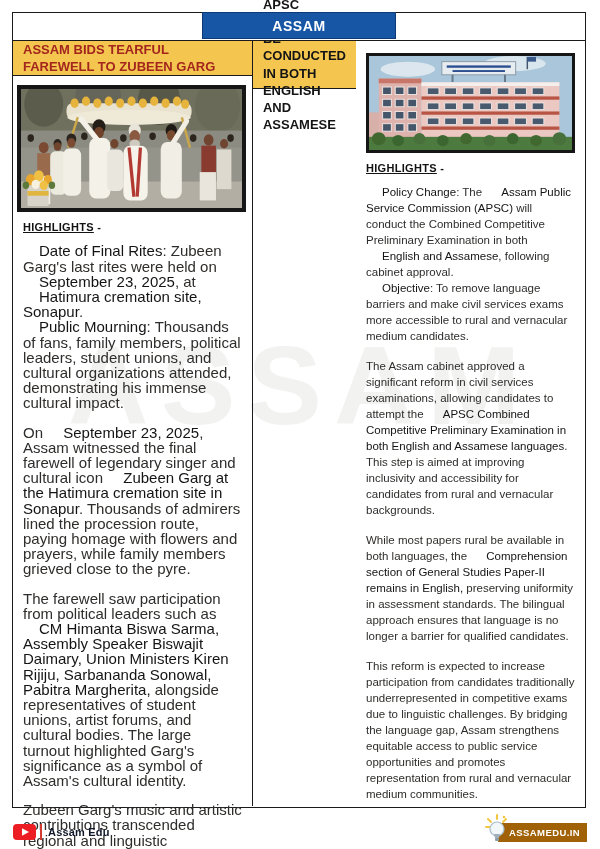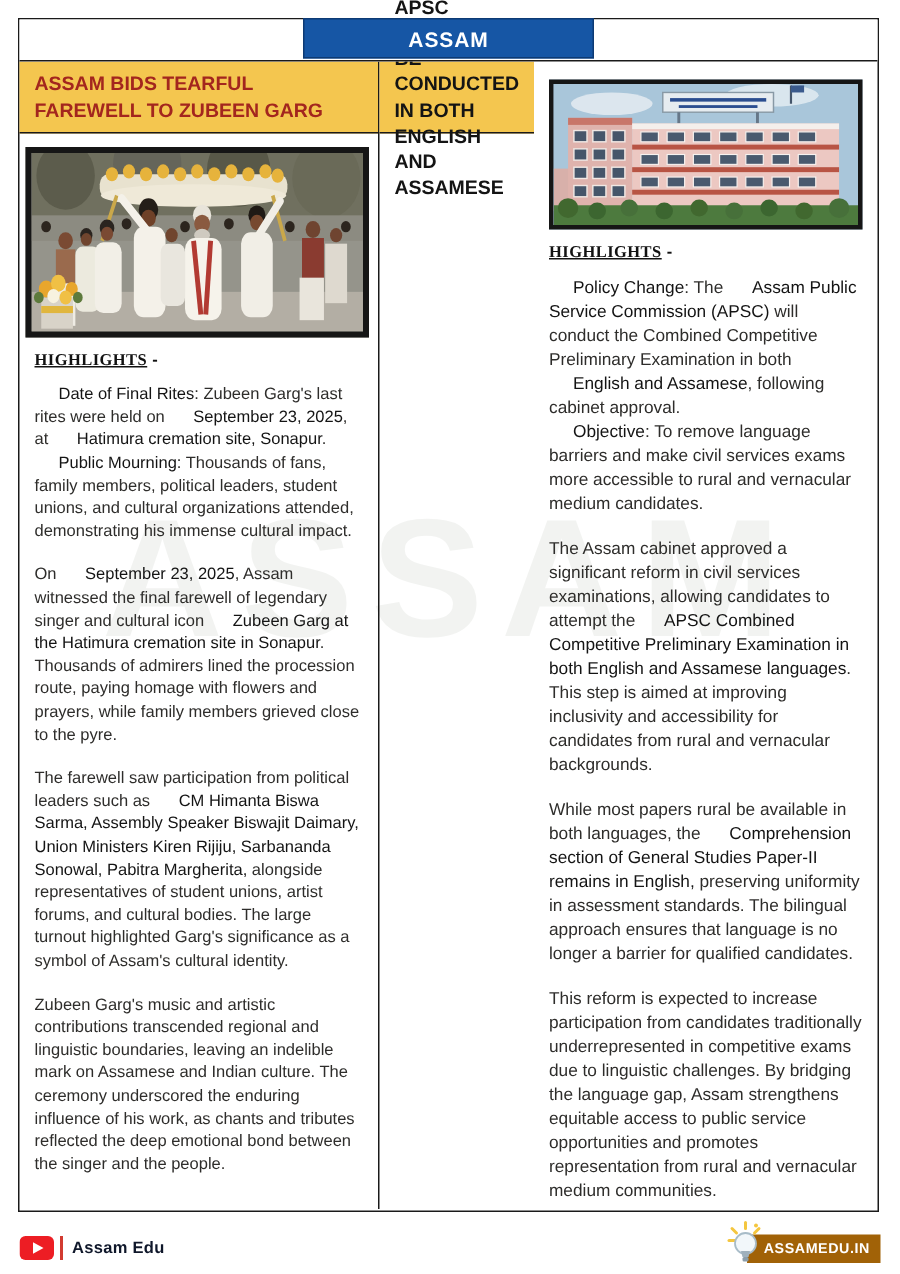--- a/index.html
+++ b/index.html
@@ -41,23 +41,23 @@
   .photo-left {
     margin:9px -4px 9px -6px; height:127px; border:4px solid #161616; box-sizing:border-box;
     background:#8d8d84; overflow:hidden;
   }
   .photo-right {
     margin:12px 0 9px 0; width:209px; height:100px; border:3px solid #161616; box-sizing:border-box;
     background:#a9c6da; overflow:hidden;
   }
   .photo-left svg, .photo-right svg { display:block; width:100%; height:100%; }
   .highlights { font-size:11px; font-weight:bold; color:#121212; margin:0 0 10px; letter-spacing:0.3px; }
-  .hl-label { text-decoration:underline;font-family:Liberation Serif, serif; }
-  
-  .para { margin:0 0 14px; font-size:11px; line-height:15.2px; color:#2e2d2b; }
+  .hl-label { text-decoration:underline; }
+  
+  .para { margin:0 0 14px; font-size:15px; line-height:15.2px; color:#2e2d2b; }
   .para .bold { font-weight:normal; color:#141414;padding-left:16px; }
   .col-right .para { font-size:11.5px; line-height:16px; }
   
   .footer {
     position:absolute; left:13px; right:13px; top:817px; height:30px; z-index:2;
     display:flex; justify-content:space-between; align-items:center;
   }
   .channel { display:flex; align-items:center; }
   .yt-sep { width:2px; height:16px; background:#d23b31; margin:0 6px 0 4px; }
   .channel-name { font-weight:bold; font-size:11px; color:#0f172a; letter-spacing:0.2px;text-align:right; }

